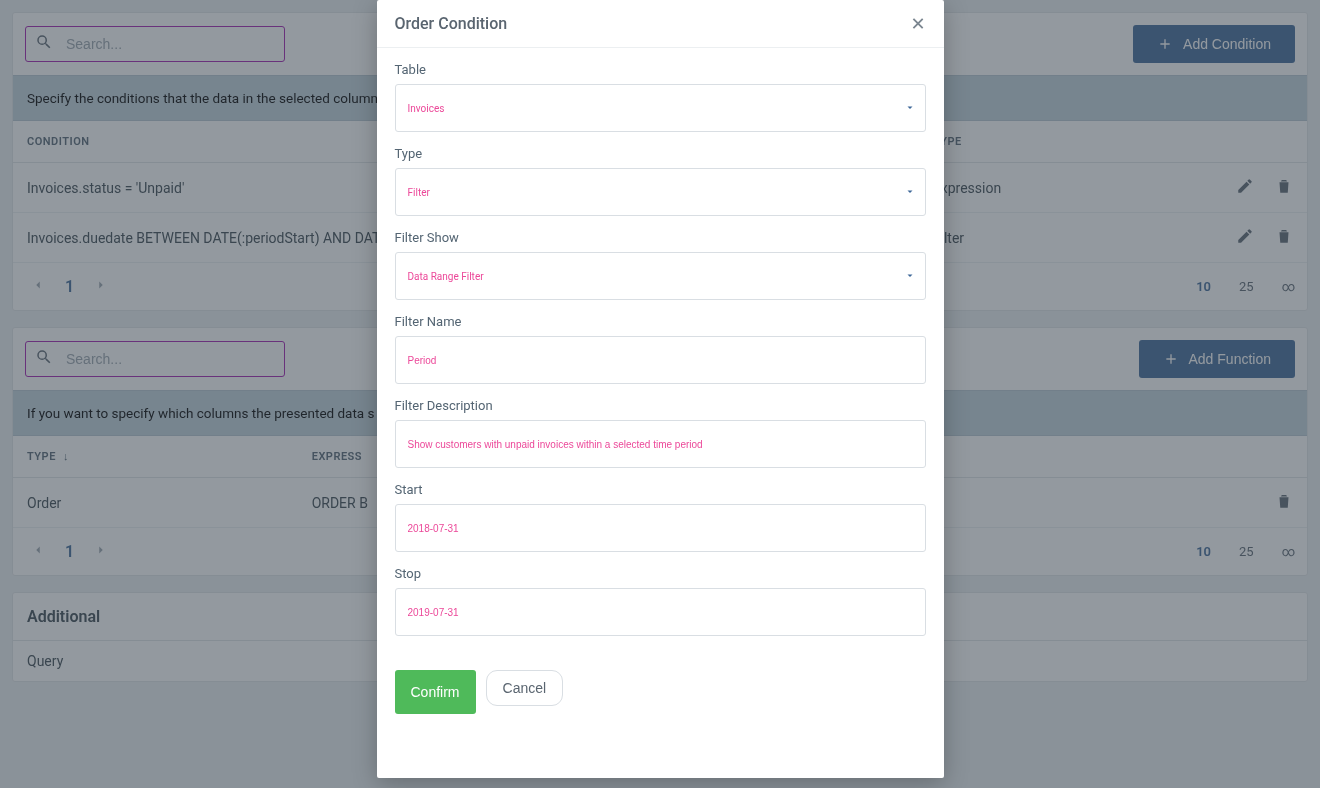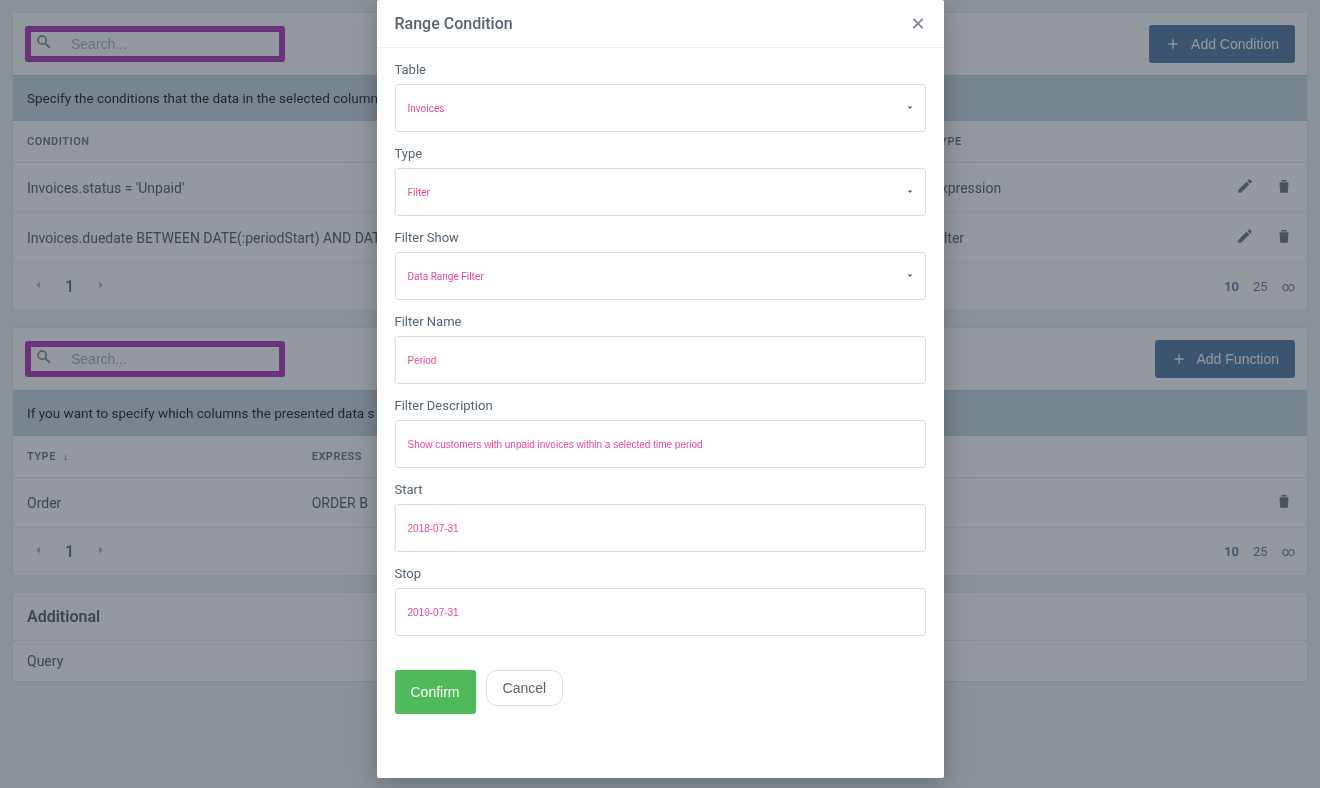--- a/index.html
+++ b/index.html
@@ -4,35 +4,35 @@
 <style>
   * { box-sizing: border-box; margin: 0; padding: 0; }
   html, body { width: 1320px; height: 788px; font-family: -apple-system, BlinkMacSystemFont, "Segoe UI", Roboto, "Helvetica Neue", Arial, sans-serif; background: #eceff1; overflow: hidden; }
   body { position: relative; }
 
   
   .page { padding: 12px; }
   .panel { background: #fff; border: 1px solid #e1e4e7; border-radius: 3px; margin-bottom: 16px; }
   .panel-top { padding: 12px; display: flex; align-items: center; }
   .search-wrap { position: relative; width: 260px; }
-  .search-wrap input { width: 100%; height: 36px; padding: 0 12px 0 40px; border: 6px solid #a21caf; border-radius: 3px; font-size: 14px; color: #546573; background:#fff;}
+  .search-wrap input { width: 100%; height: 36px; padding: 0 12px 0 40px; border: 1px solid #a21caf; border-radius: 3px; font-size: 14px; color: #546573; background:#fff;}
   .search-wrap input::placeholder { color: #9aa4ad; }
   .search-icon { position: absolute; left: 10px; top: 50%; transform: translateY(-50%); color: #5a6570; }
-  .btn-primary { background: #3d6797; color: #fff; border: none; border-radius: 3px; padding: 0 16px; height: 38px; display: inline-flex; align-items: center; gap: 10px; font-size: 14px; font-weight: 500; cursor: pointer; margin-left:auto;}
+  .btn-primary { background: #3d6797; color: #fff; border: none; border-radius: 3px; padding: 0 24px; height: 38px; display: inline-flex; align-items: center; gap: 10px; font-size: 14px; font-weight: 500; cursor: pointer; margin-left:auto;}
   .btn-primary svg { fill: #fff; }
   .info-bar { background: #c2d2dc; color: #000000; font-size: 13.5px; padding: 14px 14px; border-top:1px solid #b5c6d1; border-bottom:1px solid #b5c6d1;}
   table.grid { width: 100%; border-collapse: collapse; }
   table.grid th { text-align: left; font-size: 11px; font-weight: 600; color: #546573; letter-spacing: 0.5px; padding: 14px 14px; border-bottom: 1px solid #e1e4e7; }
   table.grid td { font-size: 14px; color: #3b4850; padding: 14px 14px; border-bottom: 1px solid #eceff1; }
   .row-actions { text-align: right; white-space: nowrap; }
   .row-actions svg { fill: #5a6570; margin-left: 18px; cursor: pointer; }
   .pager { display: flex; align-items: center; padding: 10px 12px; }
   .pager .chev { color: #9aa4ad; padding: 4px 6px; }
   .pager .pgnum { color: #3d6797; font-weight: 600; padding: 4px 14px; }
-  .pager .pgsizes { margin-left: auto; display: flex; gap: 14px; color: #5a6570; font-size: 13px; align-items:center;}
+  .pager .pgsizes { margin-left: auto; display: flex; gap: 28px; color: #5a6570; font-size: 13px; align-items:center;}
   .pager .pgsizes .sel { color: #3d6797; font-weight: 600; }
   .section-title { font-size: 16px; color: #3b4850; padding: 14px 14px; font-weight: 600; border-bottom:1px solid #e1e4e7;}
   .field-block { padding: 12px 14px; font-size: 14px; color: #3b4850; }
   .sort-icon { margin-left:4px; }
 
   
   .overlay { position: absolute; inset: 0; background: rgba(58,70,80,0.55); display: flex; justify-content: center; }
   .modal { width: 567px; background: #fff; margin-top: 0; border-radius: 2px; box-shadow: 0 6px 24px rgba(0,0,0,.25); display: flex; flex-direction: column; max-height: 778px; }
   .modal-header { display: flex; align-items: center; padding: 14px 18px; border-bottom: 1px solid #eceff1; }
   .modal-title { font-size: 16px; color: #5a6570; font-weight: 500; }
@@ -190,21 +190,21 @@
   <div class="panel">
     <div class="section-title">Additional</div>
     <div class="field-block">Query</div>
   </div>
 
 </div>
 
 <div class="overlay">
   <div class="modal">
     <div class="modal-header">
-      <div class="modal-title">Range Condition</div>
+      <div class="modal-title">Order Condition</div>
       <div class="modal-close">✕</div>
     </div>
     <div class="modal-body">
 
       <div class="field">
         <label>Table</label>
         <div class="control">
           <div class="select">
               <span>Invoices</span>
             </div>

